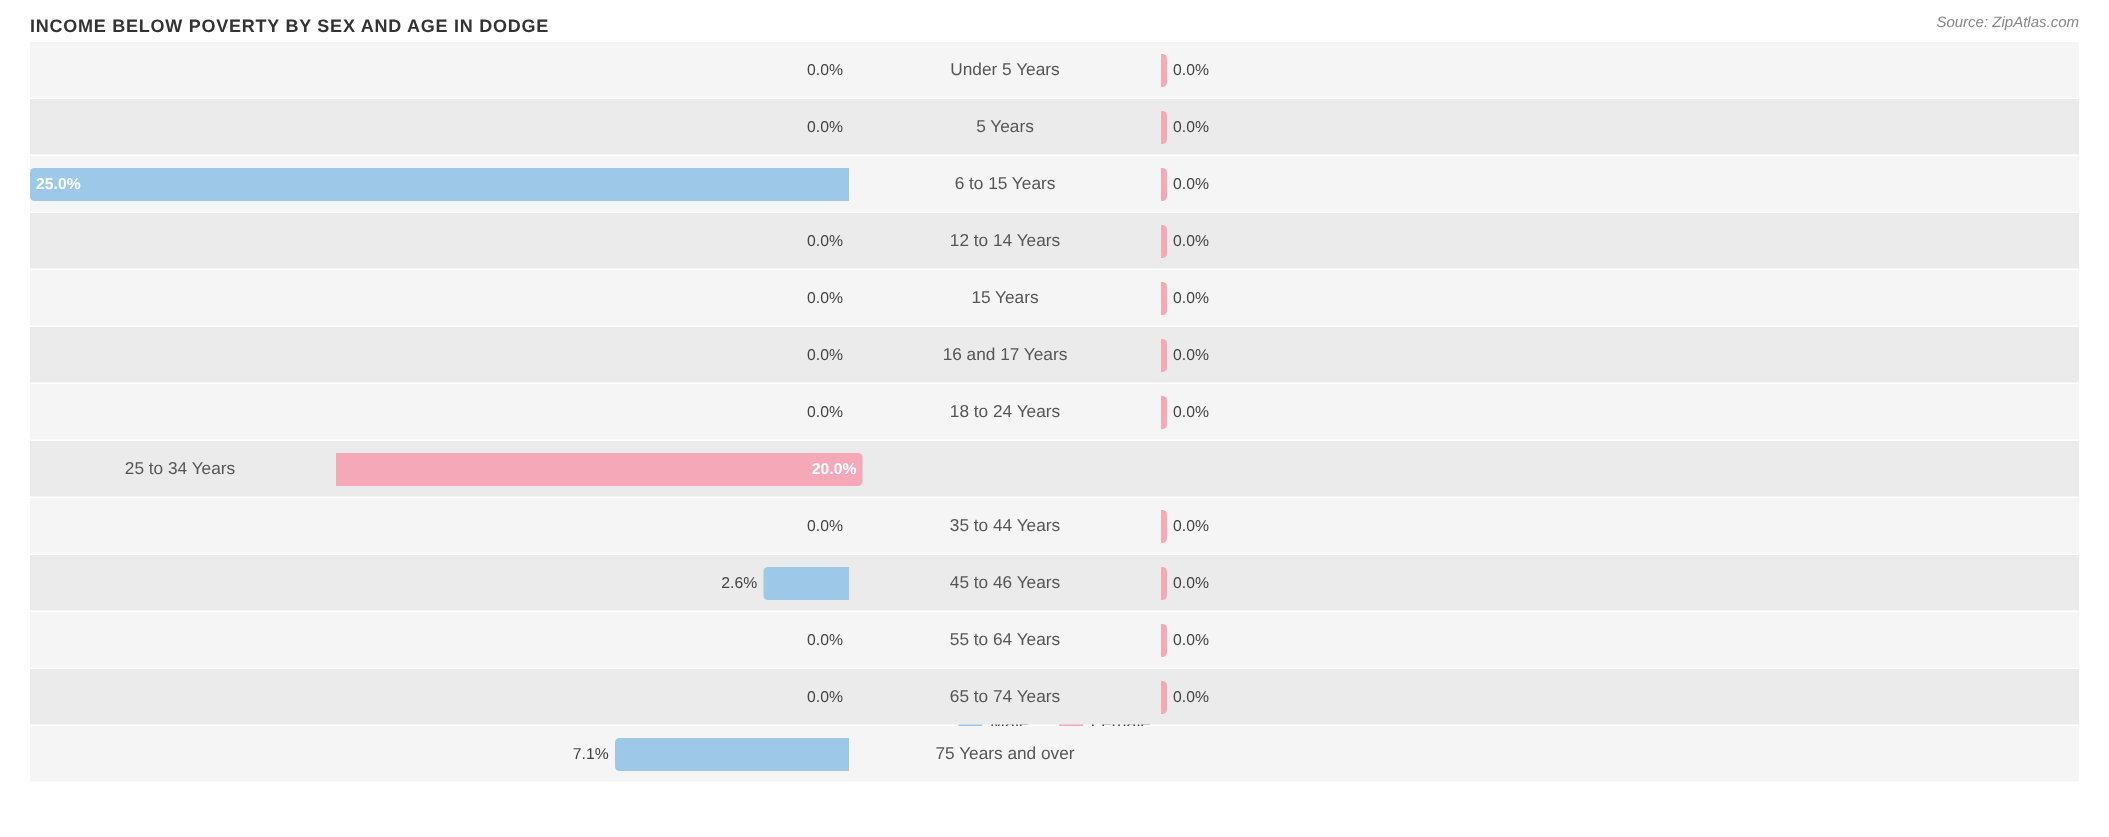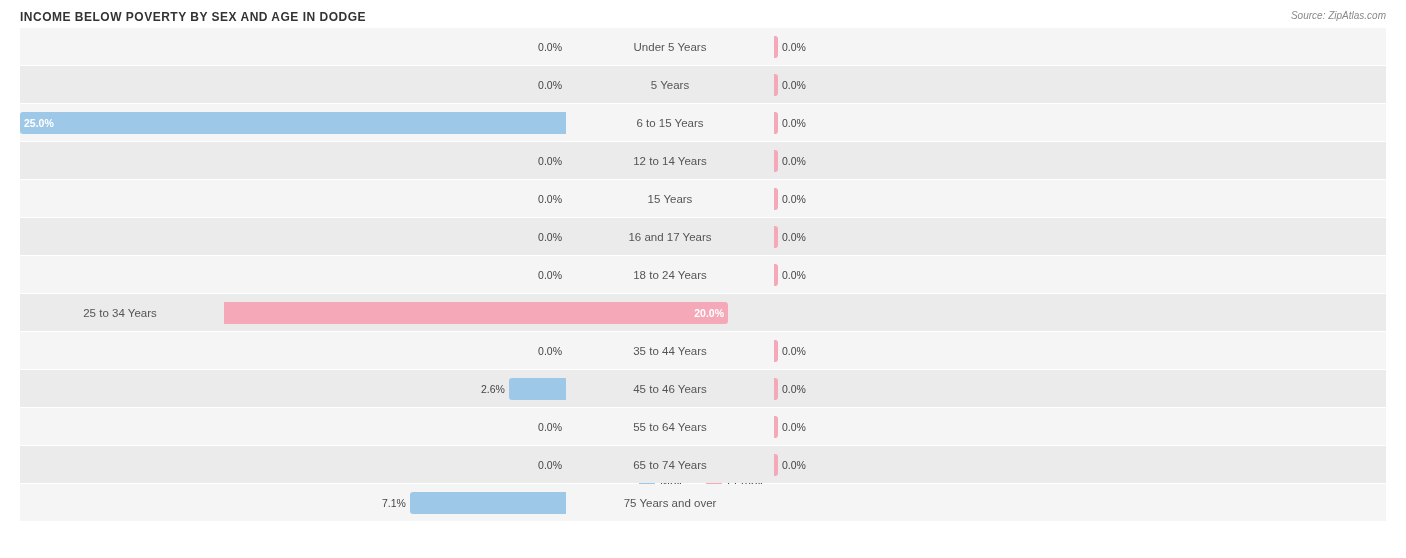--- a/index.html
+++ b/index.html
@@ -233,21 +233,21 @@
         </div>
         <div class="label-center">18 to 24 Years</div>
         <div class="right-section">
           <div class="bar-female" style="width: 0px;"></div>
           <span class="bar-value-outside-right">0.0%</span>
         </div>
       </div>
       <div class="row">
         <div class="label-center">25 to 34 Years</div>
         <div class="right-section">
-          <div class="bar-female" style="width: 504px; justify-content: flex-end;">
+          <div class="bar-female" style="width: 351px; justify-content: flex-end;">
             <span class="bar-value-inside-white">20.0%</span>
           </div>
         </div>
       </div>
       <div class="row">
         <div class="left-section">
           <span class="bar-value-outside-left">0.0%</span>
         </div>
         <div class="label-center">35 to 44 Years</div>
         <div class="right-section">

